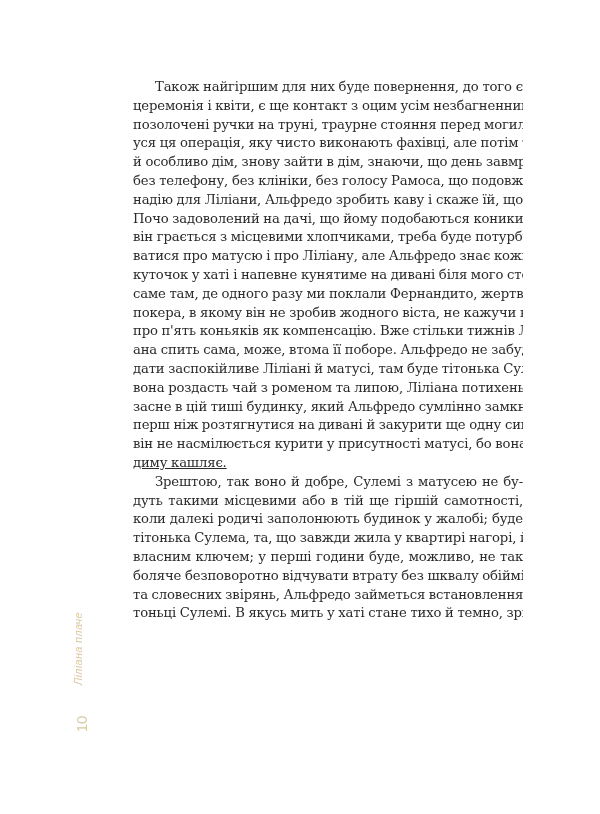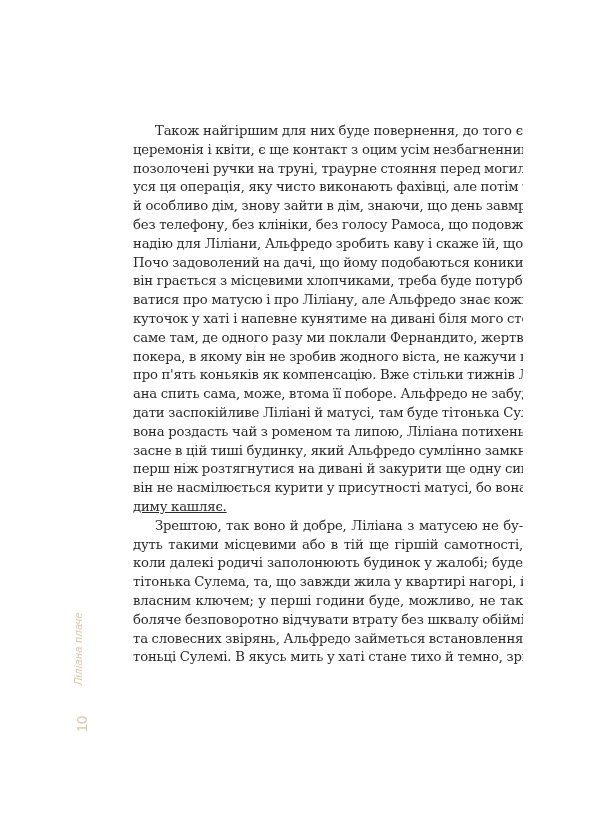--- a/index.html
+++ b/index.html
@@ -24,21 +24,20 @@
       left: 133px;
       top: 78px;
       width: 390px;
       font-family: "DejaVu Serif", "Liberation Serif", serif;
       font-size: 13.2px;
       line-height: 18.8px;
       color: #2a2a2a;
       text-align: justify;
       letter-spacing: -0.15px;
       word-spacing: -0.3px;
-      margin-top: 44px;
     }
     .para {
       margin: 0;
       text-indent: 0;
     }
     .line {
       display: block;
       text-align: justify;
       text-align-last: justify;
       white-space: nowrap;
@@ -110,21 +109,21 @@
       <span class="line">ана спить сама, може, втома її поборе. Альфредо не забуде</span>
       <span class="line">дати заспокійливе Ліліані й матусі, там буде тітонька Сулема,</span>
       <span class="line">вона роздасть чай з роменом та липою, Ліліана потихеньку</span>
       <span class="line">засне в цій тиші будинку, який Альфредо сумлінно замкне,</span>
       <span class="line">перш ніж розтягнутися на дивані й закурити ще одну сиґару,</span>
       <span class="line">він не насмілюється курити у присутності матусі, бо вона від</span>
       <span class="line last">диму кашляє.</span>
     </div>
 
     <div class="para">
-      <span class="line indent">Зрештою, так воно й добре, Ліліана з матусею не бу-</span>
+      <span class="line indent">Зрештою, так воно й добре, Сулемі з матусею не бу-</span>
       <span class="line">дуть такими місцевими або в тій ще гіршій самотності,</span>
       <span class="line">коли далекі родичі заполонюють будинок у жалобі; буде</span>
       <span class="line">тітонька Сулема, та, що завжди жила у квартирі нагорі, й</span>
       <span class="line">власним ключем; у перші години буде, можливо, не так</span>
       <span class="line">боляче безповоротно відчувати втрату без шквалу обіймів</span>
       <span class="line">та словесних звірянь, Альфредо займеться встановленням</span>
       <span class="line">тоньці Сулемі. В якусь мить у хаті стане тихо й темно, зрід-</span>
     </div>
 
   </div>

